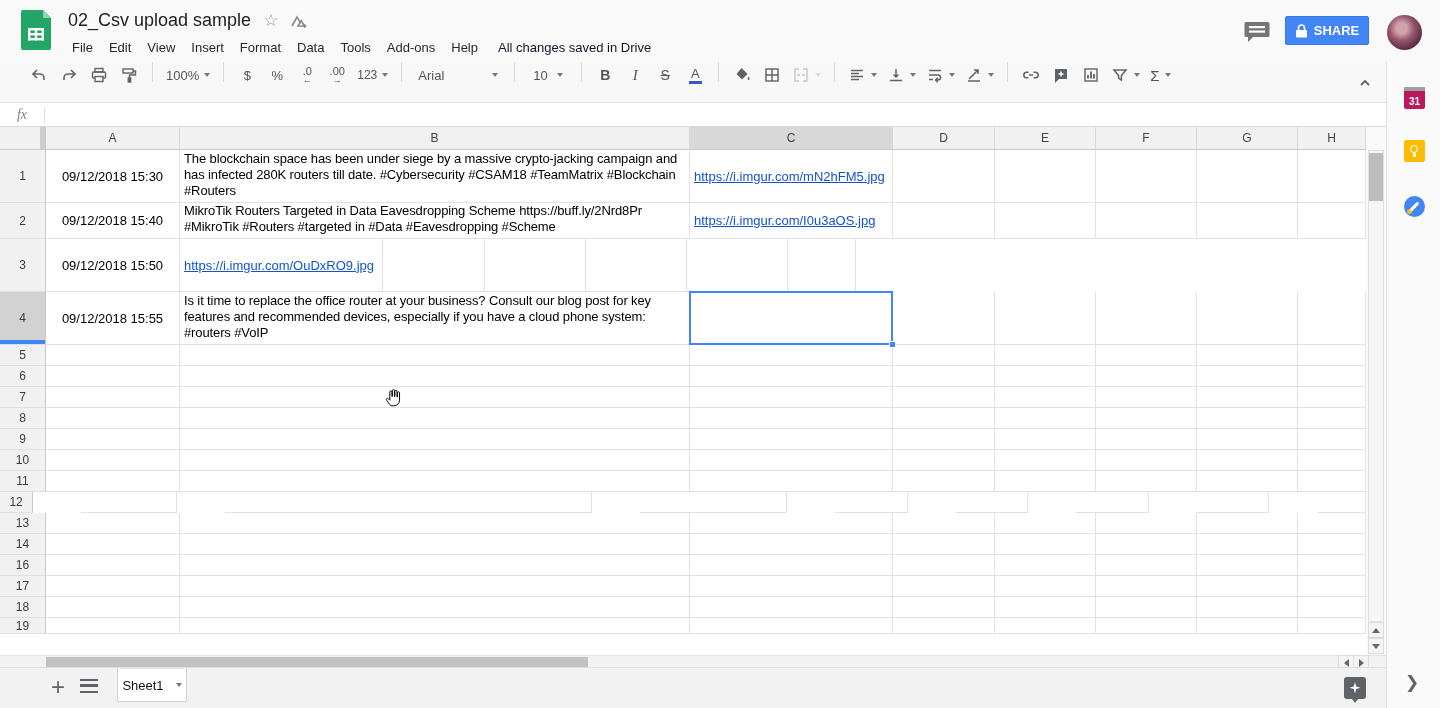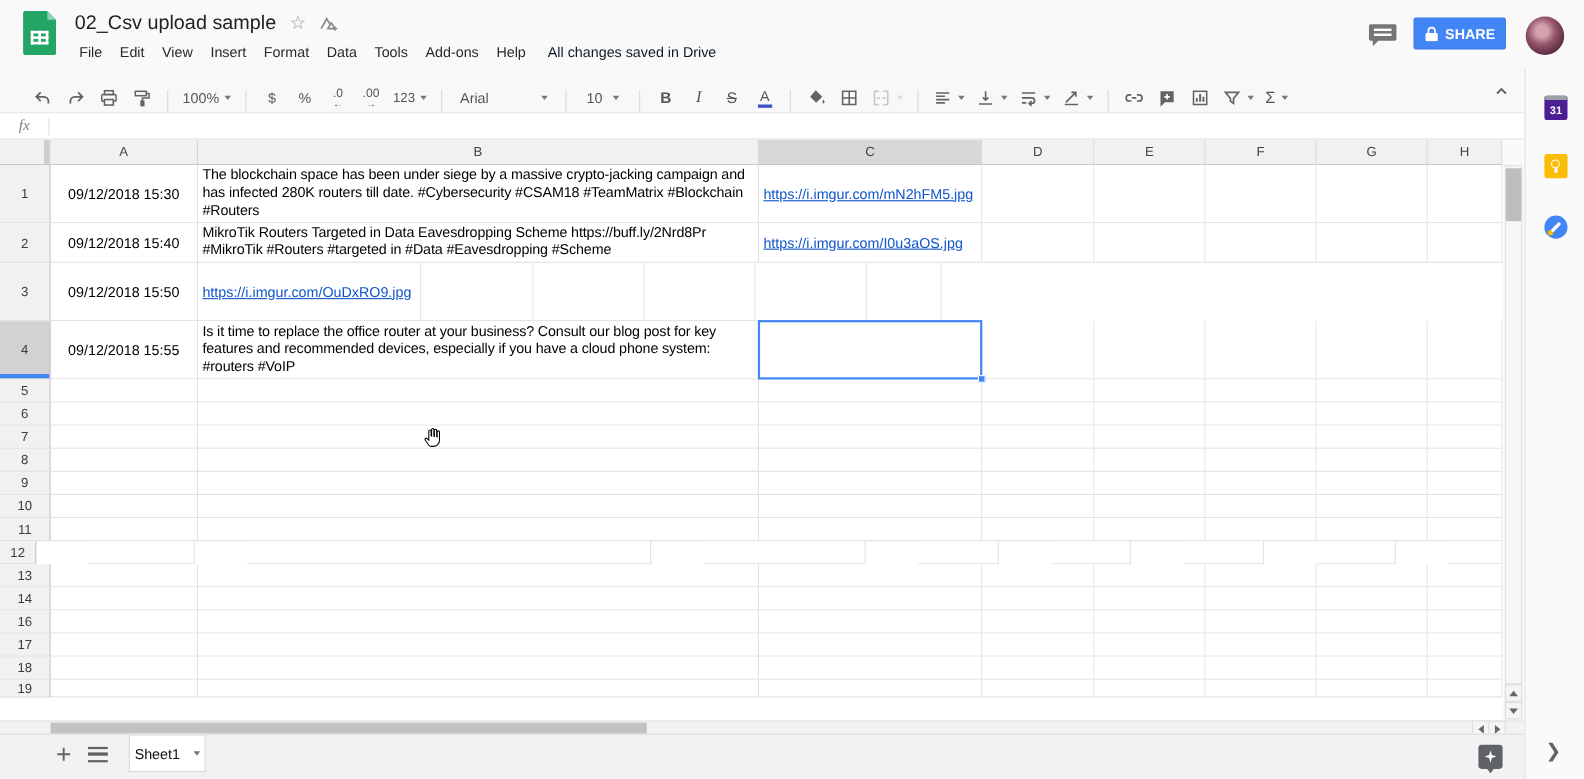--- a/index.html
+++ b/index.html
@@ -18,21 +18,21 @@
   #saved-status { font-size:13px; color:#0f172a; margin-left:12px; }
   #comment-btn { position:absolute; left:1244px; top:21px; width:26px; height:22px; }
   #share-btn { position:absolute; left:1285px; top:16px; width:84px; height:29px; background:#4285f4;
                border:1px solid #3b78e7; border-radius:2px; display:flex; align-items:center;
                justify-content:center; gap:6px; color:#fff; font-size:13px; font-weight:bold; }
   #avatar { position:absolute; left:1387px; top:15px; width:35px; height:35px; border-radius:50%;
             background:radial-gradient(circle at 42% 38%, #d3a3ad 0 18%, #94556a 42%, #5d2e44 72%, #431f33 100%); }
 
   
   #toolbar { position:absolute; left:0; top:62px; width:1386px; height:41px; background:#f8f8f8;
-             border-bottom:1px solid #e5e5e5; display:flex; align-items:flex-end; padding-left:24px; }
+             border-bottom:1px solid #e5e5e5; display:flex; align-items:flex-start; padding-left:24px; }
   .tbtn { min-width:26px; height:26px; display:flex; align-items:center; justify-content:center;
           padding:0 3px; border-radius:2px; color:#555; font-size:13px; margin:0 2px; }
   .tdivider { width:1px; height:20px; background:#d9d9d9; margin:0 8px; }
   .caret { width:0; height:0; border-left:3.5px solid transparent; border-right:3.5px solid transparent;
            border-top:4px solid #777; margin-left:5px; }
   .caret.light { border-top-color:#bbb; }
   .glyph-b { font-weight:bold; font-size:14px; }
   .glyph-i { font-style:italic; font-family:"Liberation Serif", serif; font-size:15px; }
   .glyph-s { text-decoration:line-through; font-size:14px; }
   .stack { display:flex; flex-direction:column; align-items:center; line-height:1; }
@@ -110,21 +110,21 @@
   #explore-btn { position:absolute; left:1344px; top:9px; width:22px; height:22px; background:#5f6368;
                  border-radius:3px; display:flex; align-items:center; justify-content:center; }
   #explore-btn::after { content:""; position:absolute; bottom:-4px; left:8px; width:0; height:0;
                         border-left:3.5px solid transparent; border-right:3.5px solid transparent;
                         border-top:4px solid #5f6368; }
 
   
   #sidebar { position:absolute; left:1386px; top:62px; width:54px; height:646px; background:#fafafa;
              border-left:1px solid #e2e2e2; }
   .side-icon { position:absolute; left:17px; width:21px; height:22px; }
-  #calendar-icon { top:25px; background:#4c1d95; border-radius:2px; display:flex; align-items:flex-end;
+  #calendar-icon { top:25px; background:#be185d; border-radius:2px; display:flex; align-items:flex-end;
                    justify-content:center; color:#fff; font-size:10px; font-weight:bold; line-height:15px; }
   #calendar-icon::before { content:""; position:absolute; top:0; left:0; right:0; height:4px;
                            background:#9aa0a6; border-radius:2px 2px 0 0; }
   #keep-icon { top:78px; background:#fbbc04; border-radius:2px; position:absolute; }
   #keep-icon .bulb { position:absolute; left:6px; top:5px; width:8px; height:8px; border:1.6px solid #fff;
                      border-radius:50%; }
   #keep-icon .stem { position:absolute; left:9px; top:13px; width:2.5px; height:4px; background:#fff; }
   #tasks-icon { top:134px; background:#4285f4; border-radius:50%; height:21px; }
   #tasks-icon .pencil { position:absolute; left:5px; top:9px; width:11px; height:3px; background:#fff;
                         border-radius:2px; transform:rotate(-45deg); }

